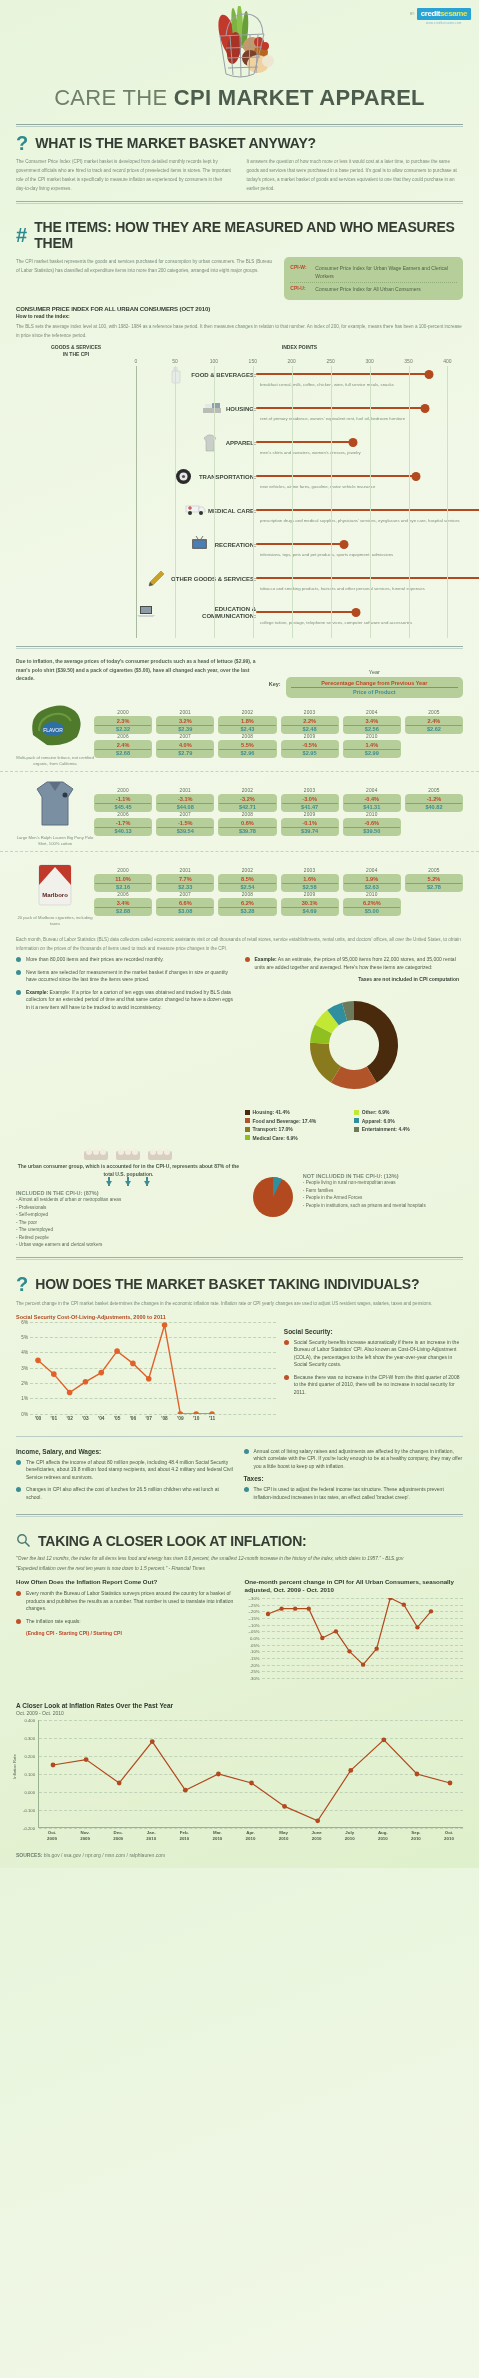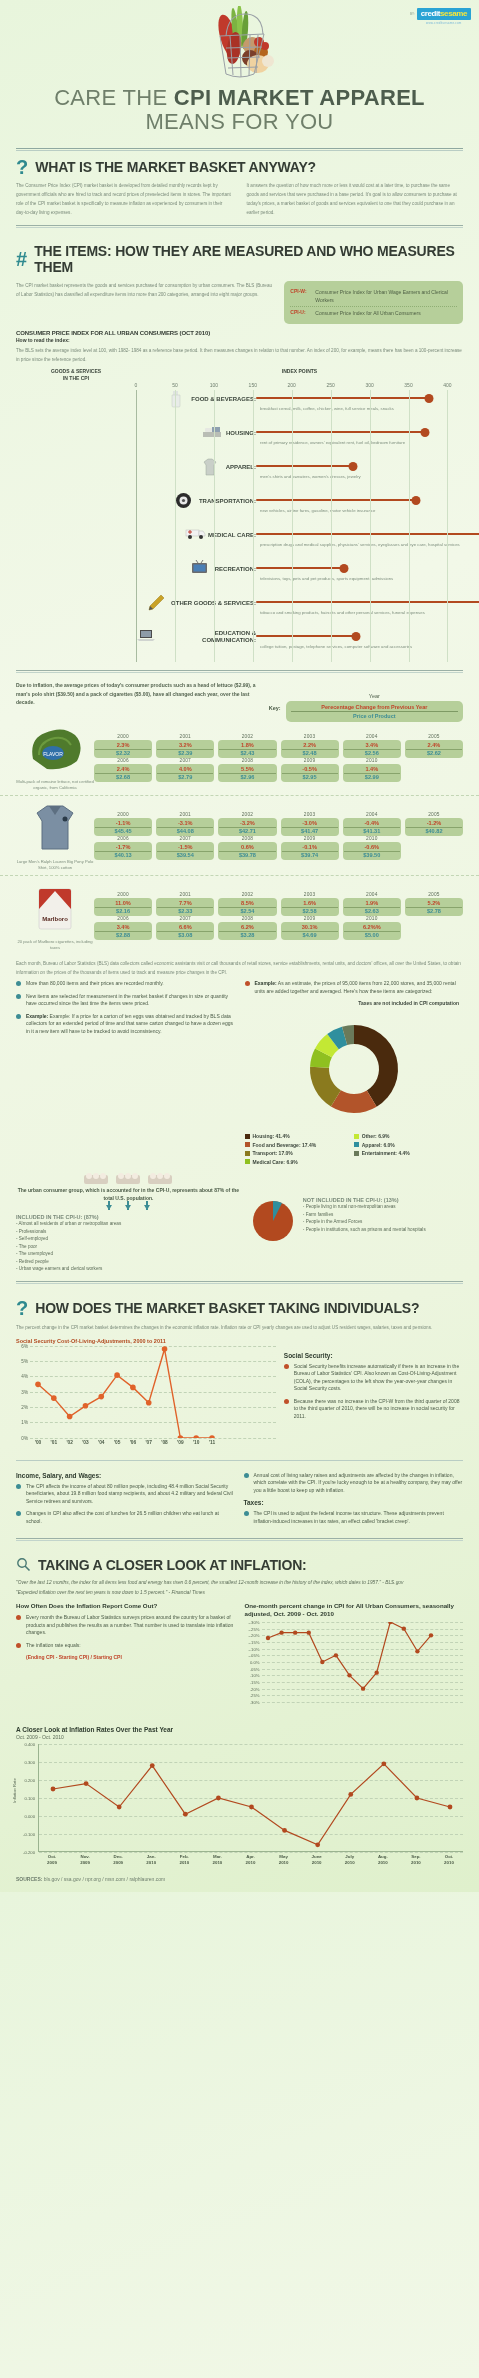--- a/index.html
+++ b/index.html
@@ -206,21 +206,20 @@
           <path d="M30 30 L74 28"></path>
           <path d="M36 42 L72 41 M37 52 L70 51 M38 62 L68 61"></path>
           <path d="M40 30 L43 69 M50 30 L51 71 M60 29 L59 70 M68 29 L66 67"></path>
           <path d="M36 30 Q38 8 55 8 Q72 8 73 28" stroke-width="1.1"></path>
         </g>
       </svg>
     </div>
 
     <div class="title">
       <span>CARE THE </span><b>CPI MARKET APPAREL</b>
-      <span class="l2">MEANS FOR YOU</span>
     </div>
   </div>
 
   <div class="rule"></div>
 
   <div class="sec-head">
     <div class="sec-icon">?</div>
     <div class="sec-title">WHAT IS THE MARKET BASKET ANYWAY?</div>
   </div>
   <div class="cols2">

